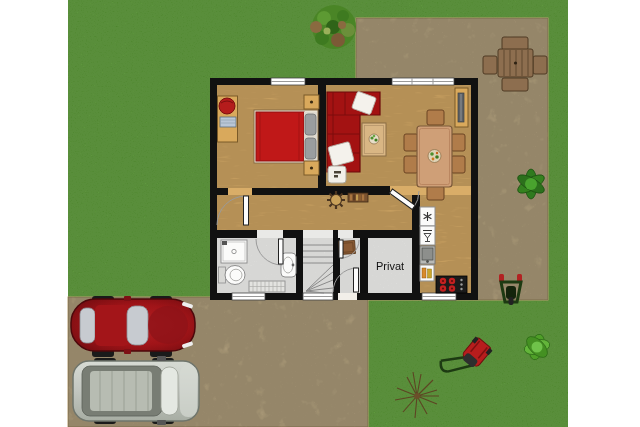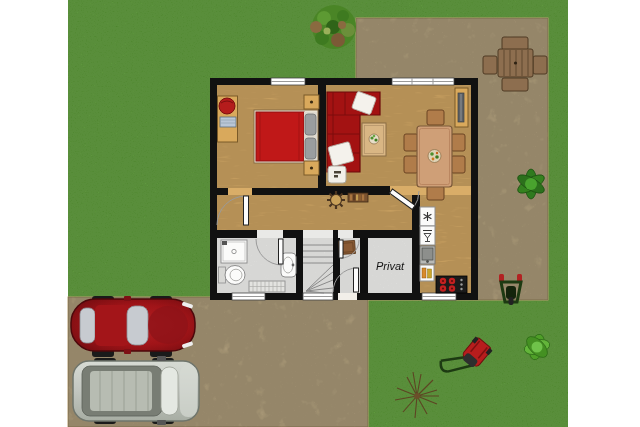--- a/index.html
+++ b/index.html
@@ -4,21 +4,21 @@
 <style>
   :root{
     --page-bg:#ffffff; --grass:#58a22e; --stone:#d7c298; --stone-edge:#b59c6e;
     --wood:#d9ad68; --tile:#e9e9e7; --wall:#111111; --window-white:#ffffff;
     --sofa-red:#a31212; --bed-red:#c01818; --car-red:#a01418; --van-gray:#c2c6c0;
     --wood-furniture:#d9a95c; --patio-wood:#8d6e4f; --plant-green:#2f7a1e;
     --stove-black:#1b1b1b; --burner-red:#c32020; --text-color:#111111;
   }
   html,body{margin:0;padding:0;background:#fff;}
   .stage{position:relative;width:640px;height:427px;background:var(--page-bg);
-         font-family:"Liberation Sans",sans-serif;overflow:hidden;font-style:italic;}
+         font-family:"Liberation Sans",sans-serif;overflow:hidden;}
   svg{display:block}
   svg text{font-family:"Liberation Sans",sans-serif;fill:var(--text-color);}
   .grass{fill:var(--grass);} .stone{fill:var(--stone);stroke:var(--stone-edge);stroke-width:1;}
   .wood{fill:var(--wood);} .tile{fill:var(--tile);} .wallrect{fill:var(--wall);}
   .win{fill:var(--window-white);stroke:#444;stroke-width:0.8;}
   .doorleaf{fill:#fdfdfd;stroke:#222;stroke-width:1;}
   .doorarc{fill:none;stroke:#9a9a9a;stroke-width:1;}
   .fixture{fill:#fbfbfa;stroke:#8f8f8f;stroke-width:1;}
   .furn-wood{fill:var(--wood-furniture);stroke:#7a5a28;stroke-width:1;}
   .chair{fill:#b07c4a;stroke:#6b4423;stroke-width:1;}

